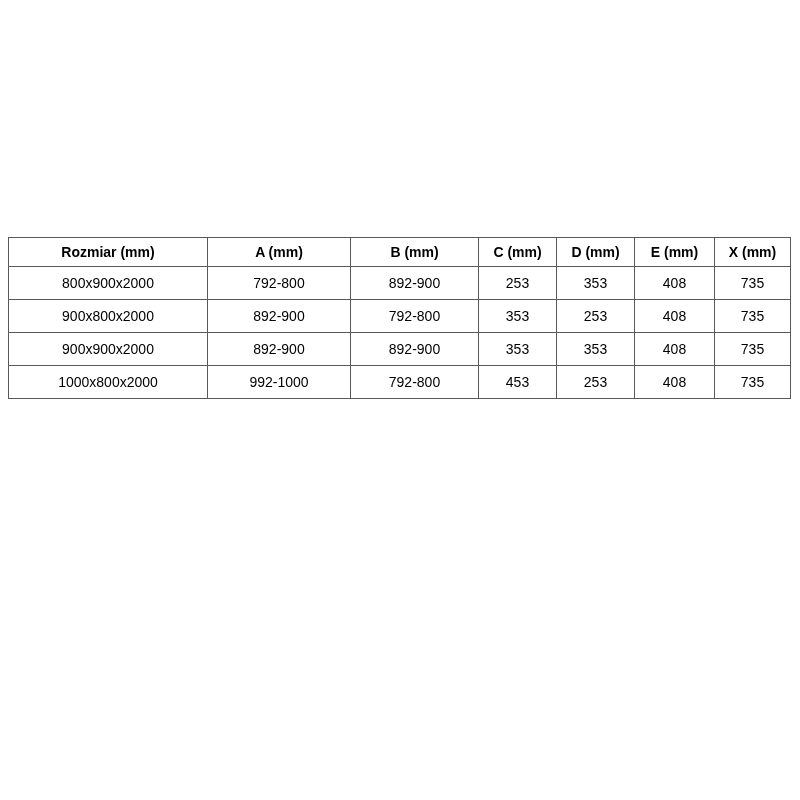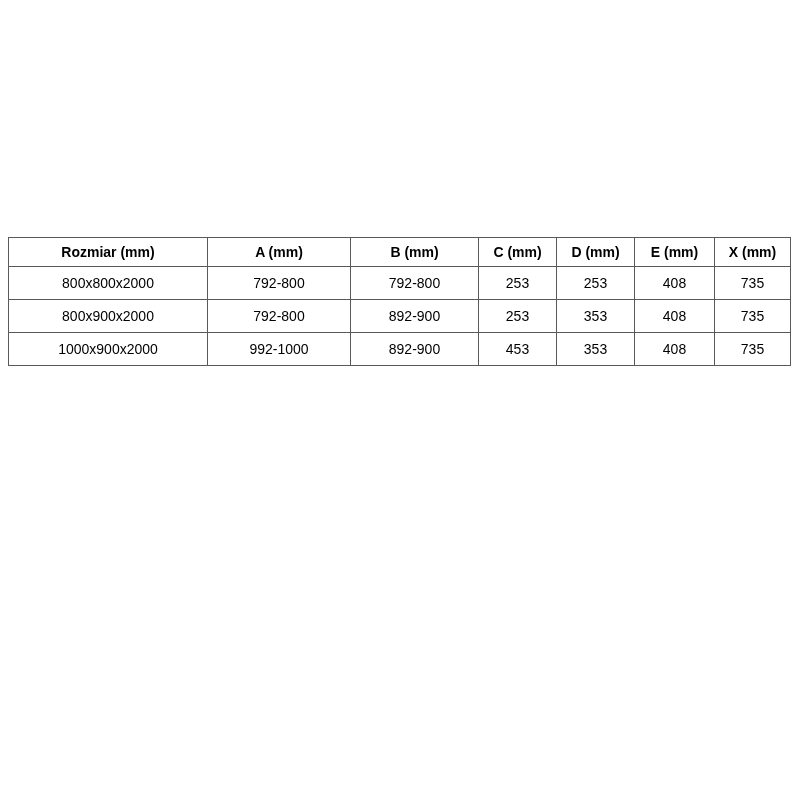--- a/index.html
+++ b/index.html
@@ -64,41 +64,50 @@
           <th>A (mm)</th>
           <th>B (mm)</th>
           <th>C (mm)</th>
           <th>D (mm)</th>
           <th>E (mm)</th>
           <th>X (mm)</th>
         </tr>
     </thead>
     <tbody>
         <tr>
-          <td>800x800x2000</td>
-          <td>792-800</td>
-          <td>792-800</td>
-          <td>253</td>
-          <td>253</td>
-          <td>408</td>
-          <td>735</td>
-        </tr>
-        <tr>
           <td>800x900x2000</td>
           <td>792-800</td>
           <td>892-900</td>
           <td>253</td>
           <td>353</td>
           <td>408</td>
           <td>735</td>
         </tr>
         <tr>
-          <td>1000x900x2000</td>
+          <td>900x800x2000</td>
+          <td>892-900</td>
+          <td>792-800</td>
+          <td>353</td>
+          <td>253</td>
+          <td>408</td>
+          <td>735</td>
+        </tr>
+        <tr>
+          <td>900x900x2000</td>
+          <td>892-900</td>
+          <td>892-900</td>
+          <td>353</td>
+          <td>353</td>
+          <td>408</td>
+          <td>735</td>
+        </tr>
+        <tr>
+          <td>1000x800x2000</td>
           <td>992-1000</td>
-          <td>892-900</td>
+          <td>792-800</td>
           <td>453</td>
-          <td>353</td>
+          <td>253</td>
           <td>408</td>
           <td>735</td>
         </tr>
       </tbody>
   </table>
 </div>
 
 </body></html>

